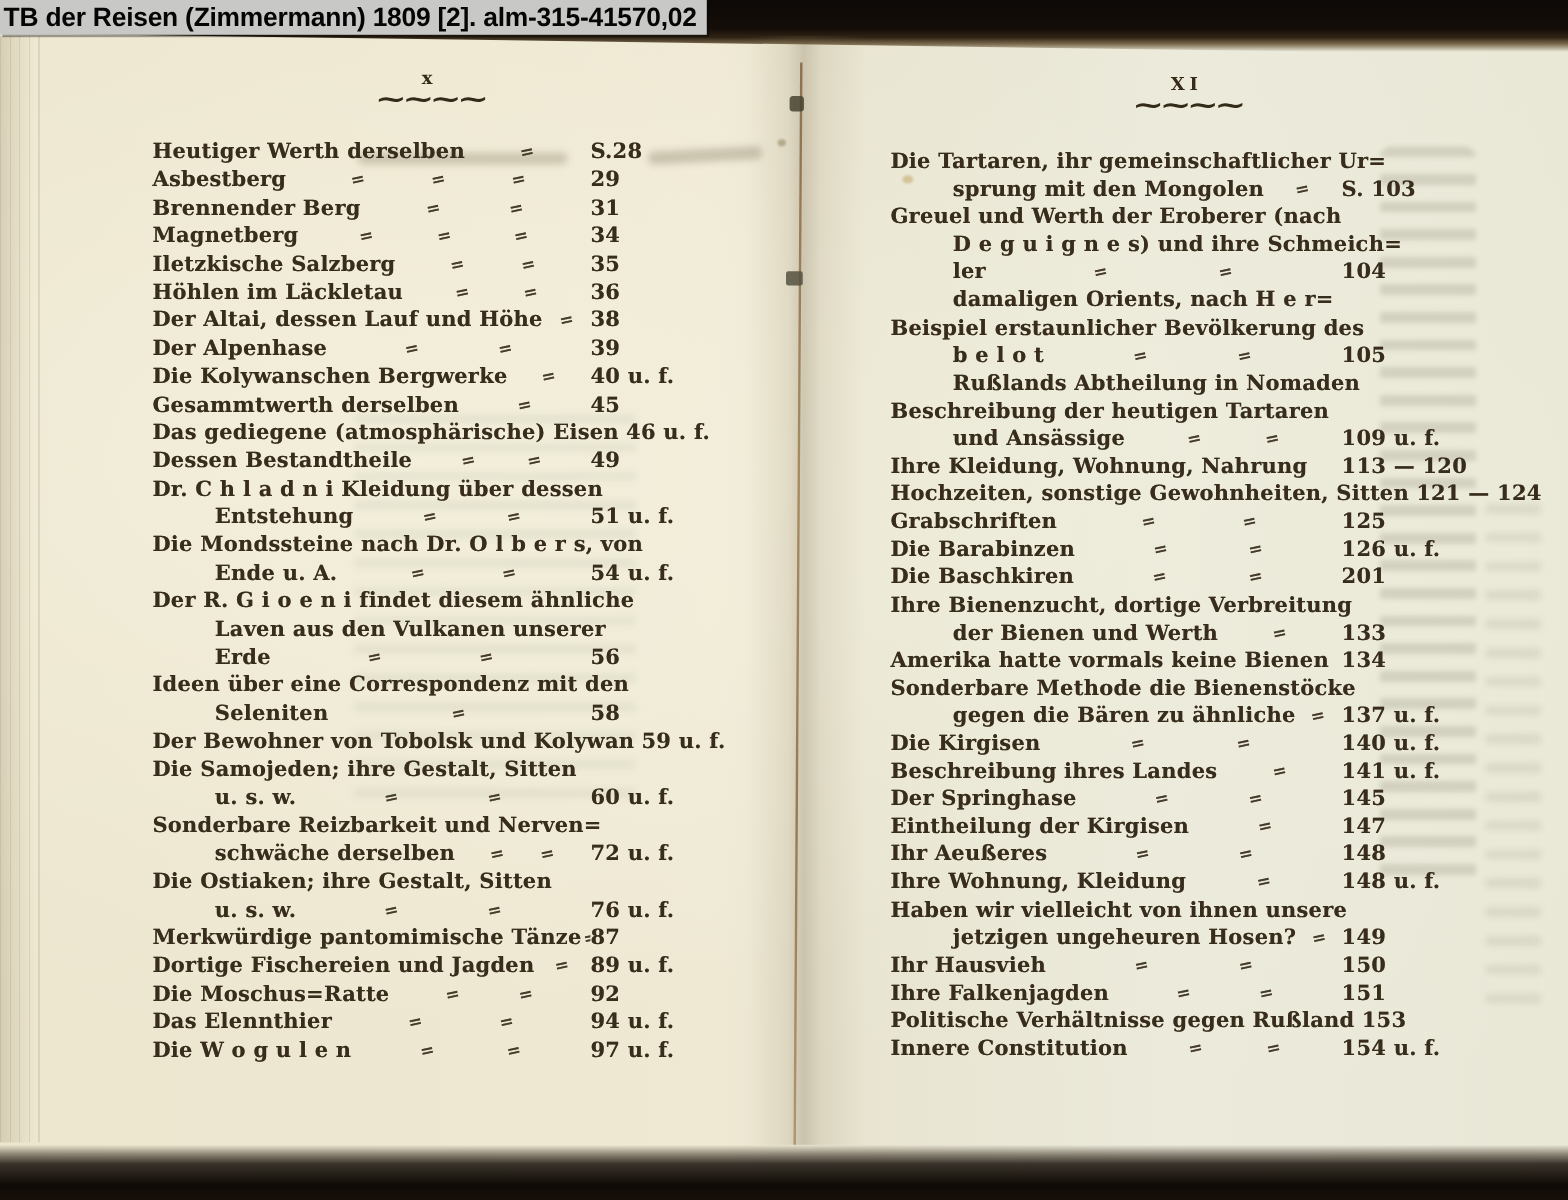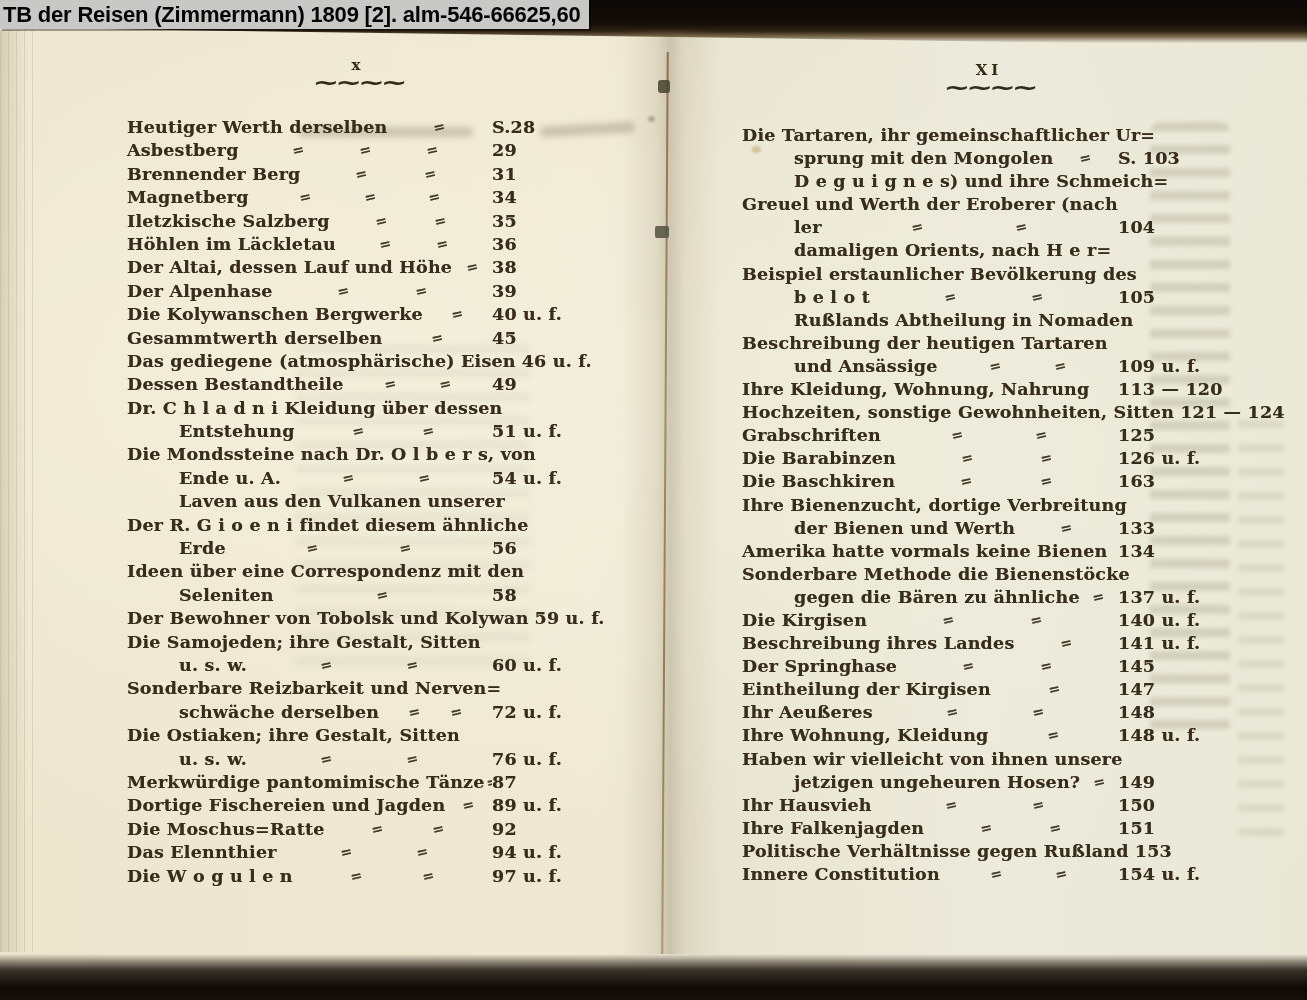--- a/index.html
+++ b/index.html
@@ -234,26 +234,26 @@
       </div>
       <div class="toc-row">
         <span class="toc-text" style="padding-left: 52px;">Ende u. A.</span>
         <span class="toc-mid">
           <span class="sep">=</span>
           <span class="sep">=</span>
         </span>
         <span class="toc-page">54 u. f.</span>
       </div>
       <div class="toc-row">
+        <span class="toc-text" style="padding-left: 0px;">Der R. G i o e n i findet diesem ähnliche</span>
+        <span class="toc-mid"></span>
+        <span class="toc-page"></span>
+      </div>
+      <div class="toc-row">
         <span class="toc-text" style="padding-left: 52px;">Laven aus den Vulkanen unserer</span>
-        <span class="toc-mid"></span>
-        <span class="toc-page"></span>
-      </div>
-      <div class="toc-row">
-        <span class="toc-text" style="padding-left: 0px;">Der R. G i o e n i findet diesem ähnliche</span>
         <span class="toc-mid"></span>
         <span class="toc-page"></span>
       </div>
       <div class="toc-row">
         <span class="toc-text" style="padding-left: 52px;">Erde</span>
         <span class="toc-mid">
           <span class="sep">=</span>
           <span class="sep">=</span>
         </span>
         <span class="toc-page">56</span>
@@ -365,30 +365,30 @@
         <span class="toc-page"></span>
       </div>
       <div class="toc-row">
         <span class="toc-text" style="padding-left: 52px;">sprung mit den Mongolen</span>
         <span class="toc-mid">
           <span class="sep">=</span>
         </span>
         <span class="toc-page">S. 103</span>
       </div>
       <div class="toc-row">
+        <span class="toc-text" style="padding-left: 0px;">Greuel und Werth der Eroberer (nach</span>
+        <span class="toc-mid"></span>
+        <span class="toc-page"></span>
+      </div>
+      <div class="toc-row">
         <span class="toc-text" style="padding-left: 52px;">D e g u i g n e s) und ihre Schmeich=</span>
         <span class="toc-mid"></span>
         <span class="toc-page"></span>
       </div>
       <div class="toc-row">
-        <span class="toc-text" style="padding-left: 0px;">Greuel und Werth der Eroberer (nach</span>
-        <span class="toc-mid"></span>
-        <span class="toc-page"></span>
-      </div>
-      <div class="toc-row">
         <span class="toc-text" style="padding-left: 52px;">ler</span>
         <span class="toc-mid">
           <span class="sep">=</span>
           <span class="sep">=</span>
         </span>
         <span class="toc-page">104</span>
       </div>
       <div class="toc-row">
         <span class="toc-text" style="padding-left: 52px;">damaligen Orients, nach H e r=</span>
         <span class="toc-mid"></span>
@@ -450,21 +450,21 @@
           <span class="sep">=</span>
         </span>
         <span class="toc-page">126 u. f.</span>
       </div>
       <div class="toc-row">
         <span class="toc-text" style="padding-left: 0px;">Die Baschkiren</span>
         <span class="toc-mid">
           <span class="sep">=</span>
           <span class="sep">=</span>
         </span>
-        <span class="toc-page">163</span>
+        <span class="toc-page">201</span>
       </div>
       <div class="toc-row">
         <span class="toc-text" style="padding-left: 0px;">Ihre Bienenzucht, dortige Verbreitung</span>
         <span class="toc-mid"></span>
         <span class="toc-page"></span>
       </div>
       <div class="toc-row">
         <span class="toc-text" style="padding-left: 52px;">der Bienen und Werth</span>
         <span class="toc-mid">
           <span class="sep">=</span>
@@ -572,14 +572,14 @@
           <span class="sep">=</span>
           <span class="sep">=</span>
         </span>
         <span class="toc-page">154 u. f.</span>
       </div>
     </div>
 
   <div class="bottom-band"></div>
   <div class="bottom-band2"></div>
 
-  <div class="title-bar">TB der Reisen (Zimmermann) 1809 [2]. alm-546-66625,60</div>
+  <div class="title-bar">TB der Reisen (Zimmermann) 1809 [2]. alm-315-41570,02</div>
 </div>
 
 </body></html>

